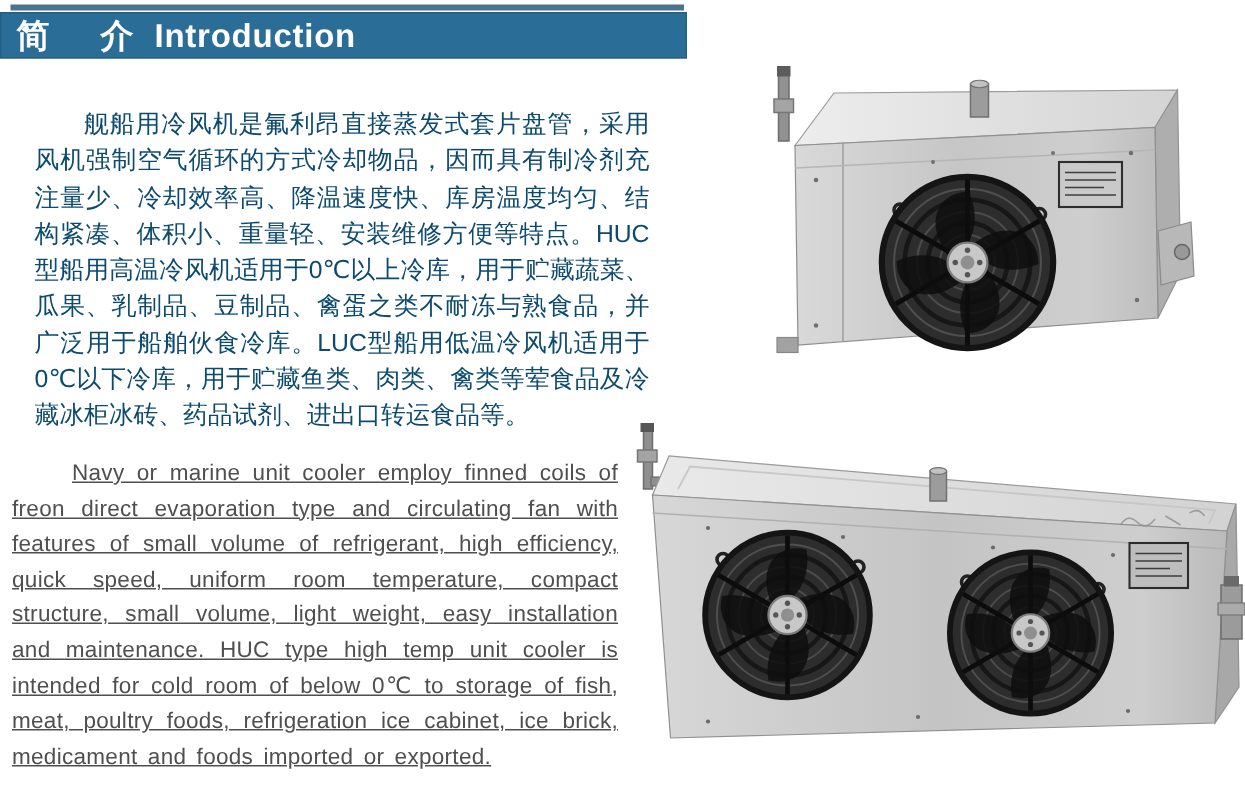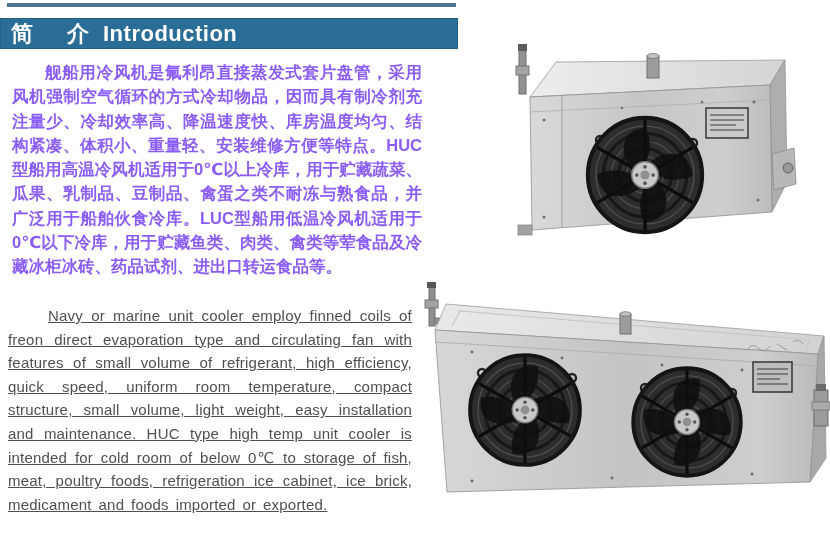--- a/index.html
+++ b/index.html
@@ -4,30 +4,30 @@
 <style>
   html,body{margin:0;padding:0;}
   body{
     width:830px;height:533px;position:relative;overflow:hidden;
     background:#ffffff;
     font-family:"Liberation Sans","DejaVu Sans",sans-serif;
   }
   .page{position:absolute;inset:0;background:#ffffff;}
   .top-rule{position:absolute;left:7px;top:3px;width:449px;height:4px;background:#4a7390;}
   .banner{
-    position:absolute;left:0;top:18px;width:458px;height:31px;
+    position:absolute;left:0;top:8px;width:458px;height:31px;
     background:#2a6d96;color:#ffffff;display:flex;align-items:center;
     box-shadow:0 0 0 1px #245f84 inset;
   }
   .banner .cn{font-size:22px;font-weight:bold;margin-left:11px;letter-spacing:6px;white-space:pre;}
   .banner .en{font-size:22px;font-weight:bold;margin-left:8px;letter-spacing:0.5px;}
   .cn-para{
-    position:absolute;left:8px;top:56px;width:410px;margin:4px;
-    font-size:16.5px;line-height:24.3px;color:#8b5cf6;
-    text-align:justify;text-indent:33px;font-weight:bold;
+    position:absolute;left:8px;top:56px;width:410px;margin:15px;
+    font-size:16.5px;line-height:24.3px;color:#0c4a6e;
+    text-align:justify;text-indent:33px;
   }
   .en-para{
     position:absolute;left:8px;top:304px;width:404px;margin:0;
     font-size:15px;line-height:23.6px;color:#4f4f4f;
     text-align:justify;text-indent:40px;word-spacing:2.5px;letter-spacing:0.2px;text-decoration:underline;
   }
   .figure{position:absolute;}
   .fig-single{left:492px;top:42px;width:326px;height:200px;}
   .fig-double{left:412px;top:278px;width:418px;height:255px;}
 </style>

